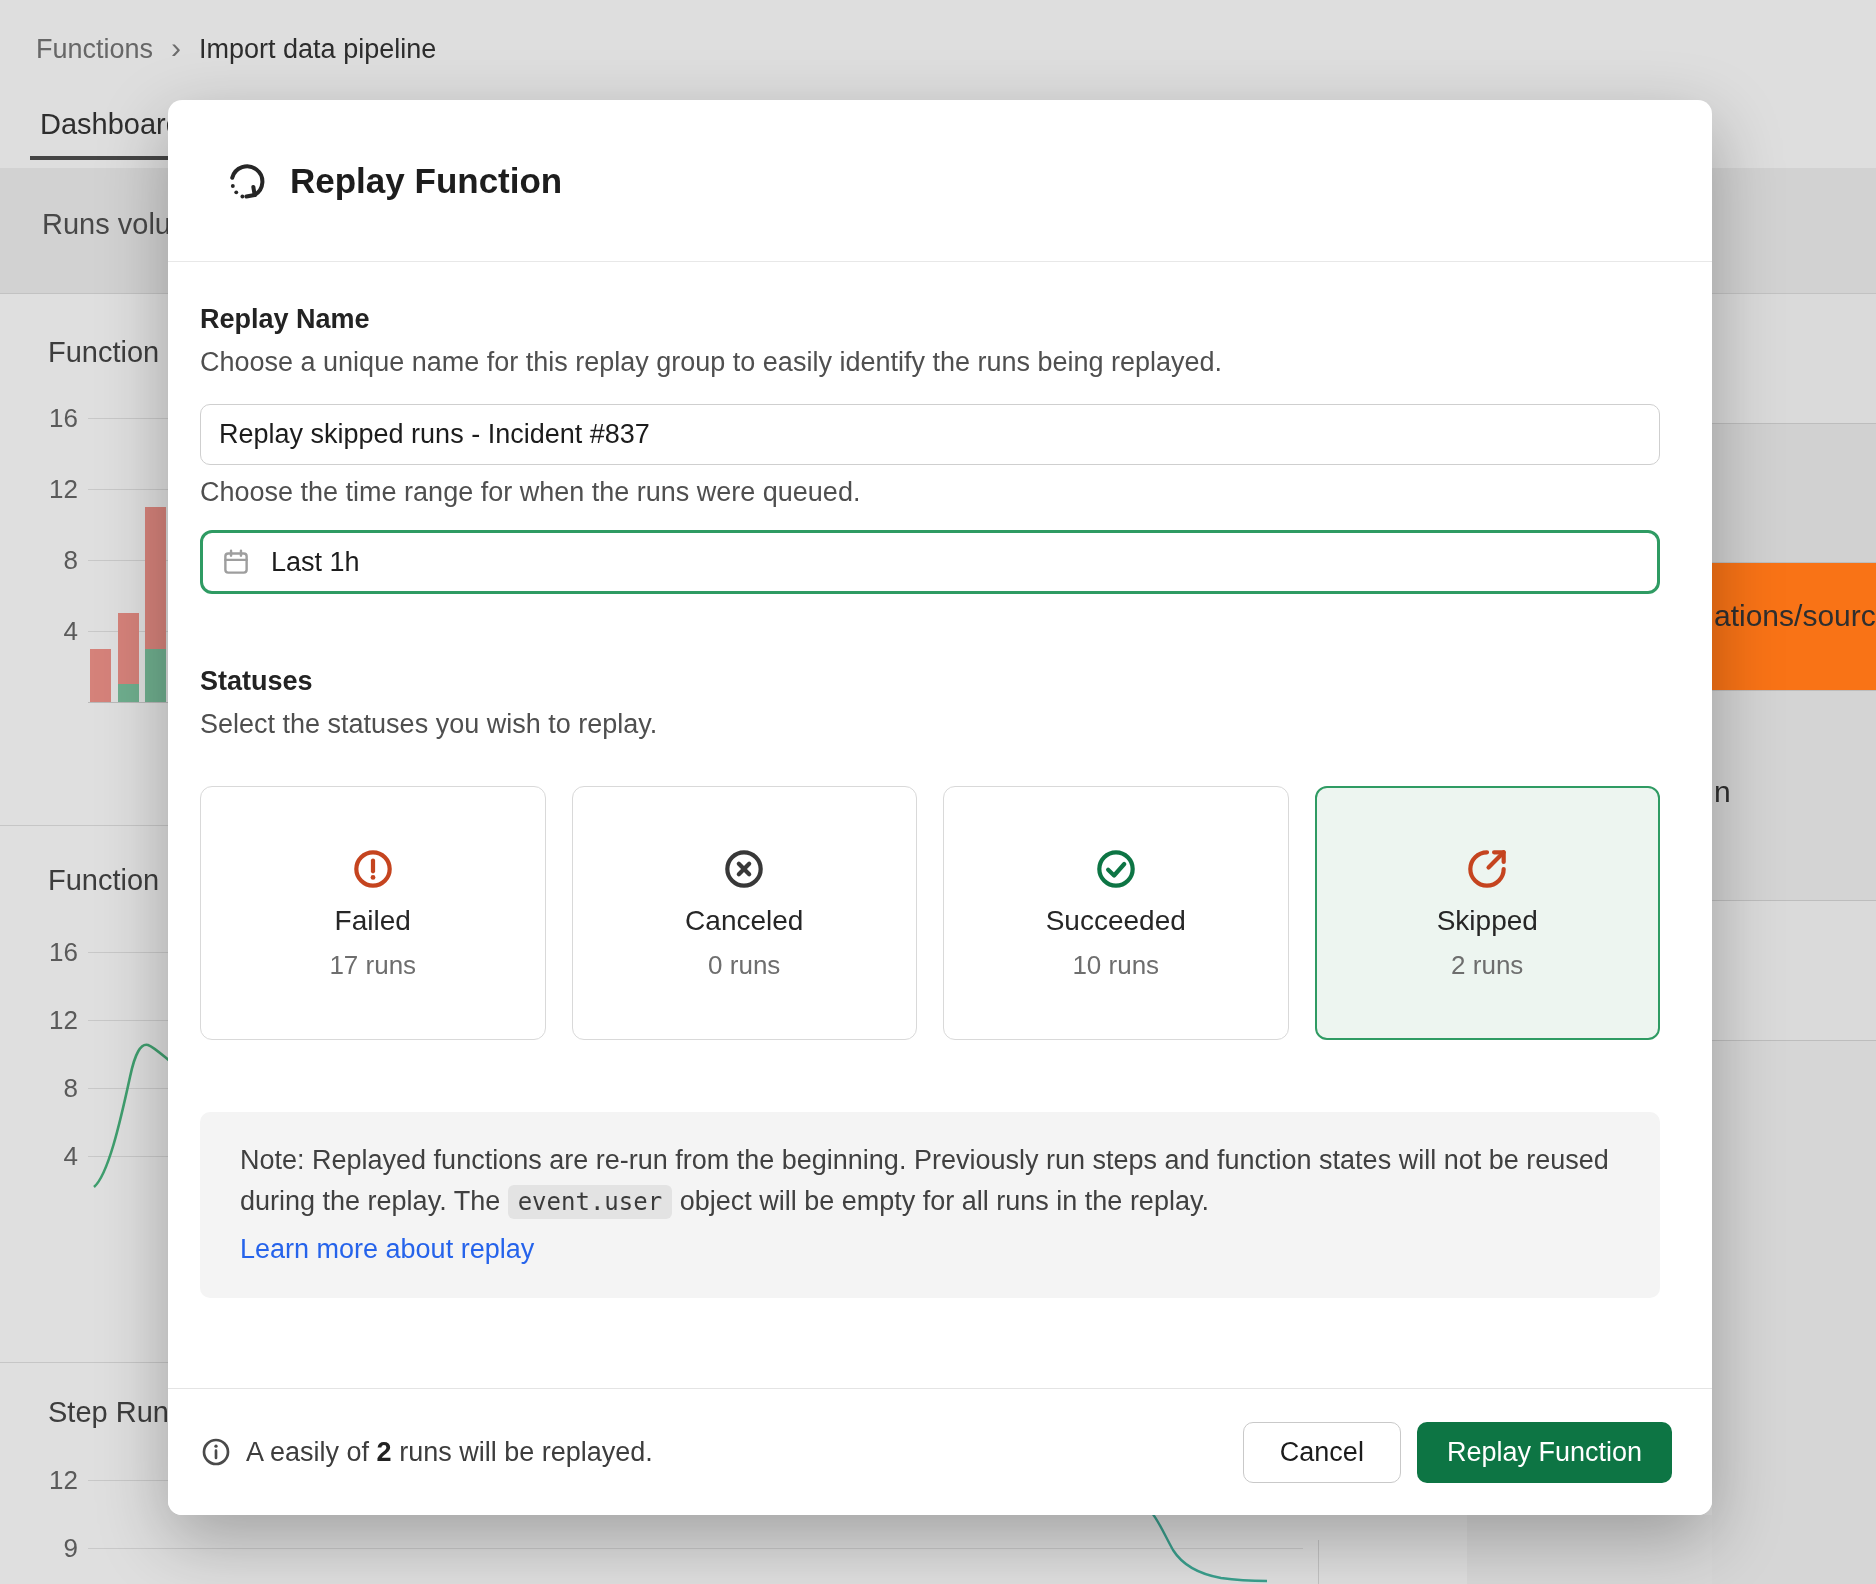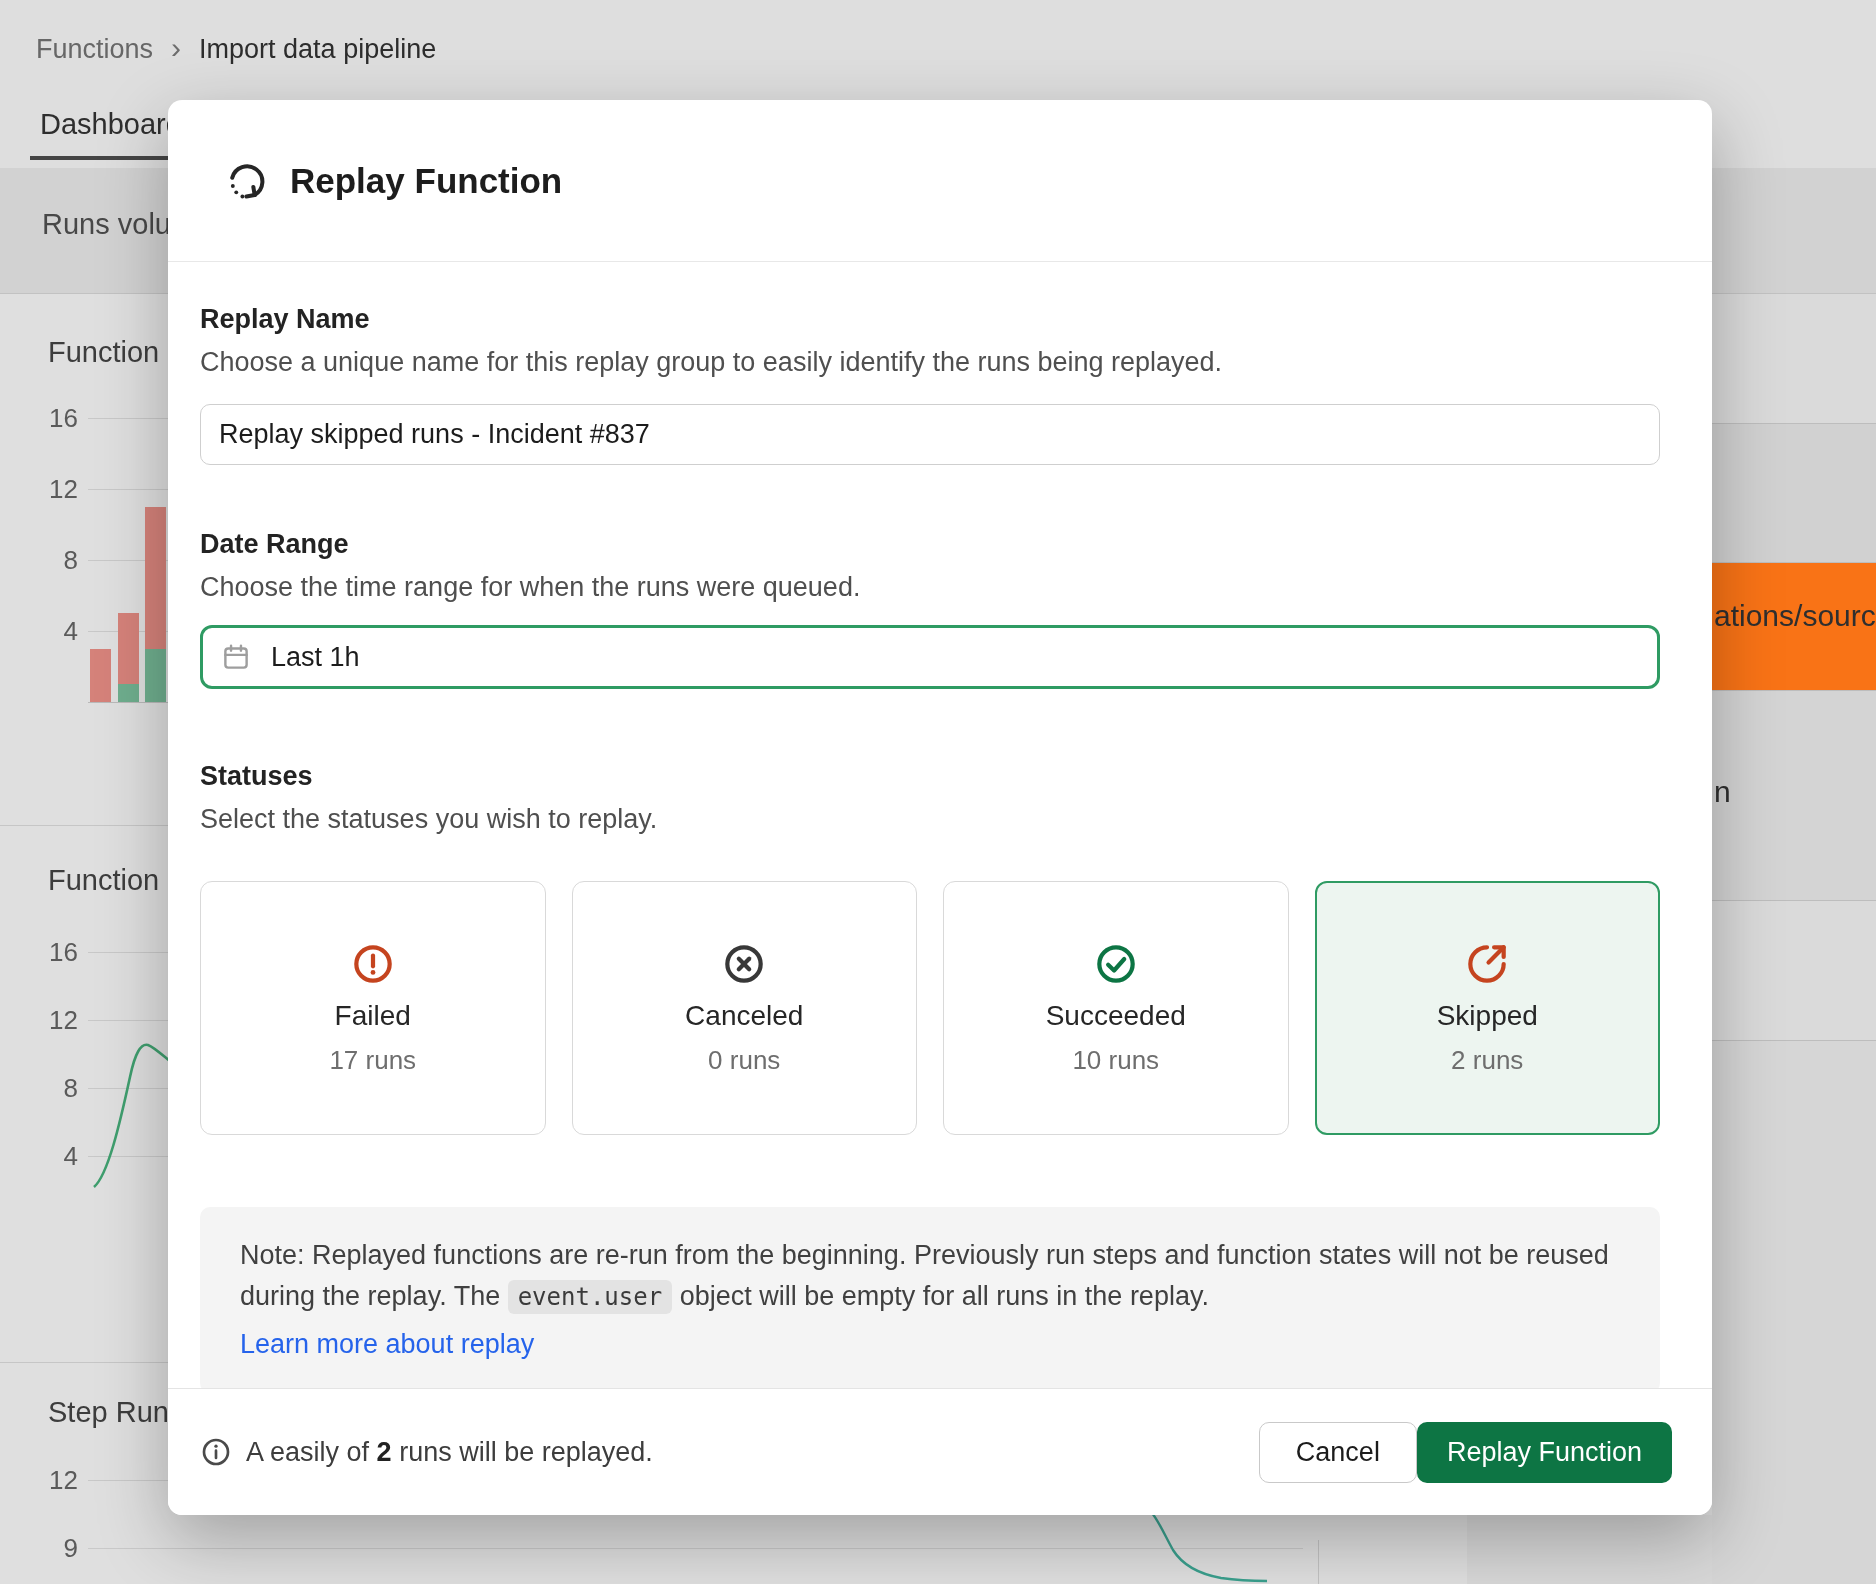--- a/index.html
+++ b/index.html
@@ -73,21 +73,21 @@
     background:#e3e3e3; color:#3a3a3a; padding:3px 10px; border-radius:6px;
   }
   .note-link { display:inline-block; margin-top:8px; color:#2563eb; cursor:pointer; text-decoration:none; }
   .modal-footer {
     position:absolute; left:0; right:0; bottom:0; height:127px;
     border-top:1px solid #e4e4e4; display:flex; align-items:center;
     padding:0 40px 0 32px; border-radius:0 0 14px 14px; background:#fff;
   }
   .summary { display:flex; align-items:center; gap:14px; font-size:27px; color:#3d3d3d; }
   .summary b { color:#222; }
-  .footer-buttons { margin-left:auto; display:flex; }
+  .footer-buttons { margin-left:auto; display:flex; gap:16px; }
   .btn { height:61px; border-radius:10px; font-size:27px; display:flex; align-items:center; cursor:pointer;
          font-family:"Liberation Sans", sans-serif; }
   .btn-cancel { background:#fff; border:1px solid #c9c9c9; color:#1c1c1c; padding:0 36px; }
   .btn-submit { background:#0d7544; border:none; color:#fff; padding:0 30px; font-weight:500; }
   svg { display:block; }
 </style>
 </head>
 <body>
 
 <div class="bg-top"></div>
@@ -181,21 +181,20 @@
     </span>
     <span class="modal-title">Replay Function</span>
   </div>
 
   <div class="modal-body">
 
     <div class="sec-heading">Replay Name</div>
     <div class="sec-desc">Choose a unique name for this replay group to easily identify the runs being replayed.</div>
     <input class="name-input" type="text" value="Replay skipped runs - Incident #837" style="">
 
-    <div class="sec-heading mt-date">Date Range</div>
     <div class="sec-desc">Choose the time range for when the runs were queued.</div>
     <div class="date-field">
       <span>
         <svg width="34" height="34" viewBox="0 0 24 24" fill="none" stroke="#9e9e9e" stroke-width="1.7" stroke-linecap="round">
           <rect x="4.5" y="6" width="15" height="13.5" rx="2"></rect>
           <line x1="8.5" y1="4" x2="8.5" y2="7.5"></line>
           <line x1="15.5" y1="4" x2="15.5" y2="7.5"></line>
           <line x1="4.5" y1="10.5" x2="19.5" y2="10.5"></line>
         </svg>
       </span>

